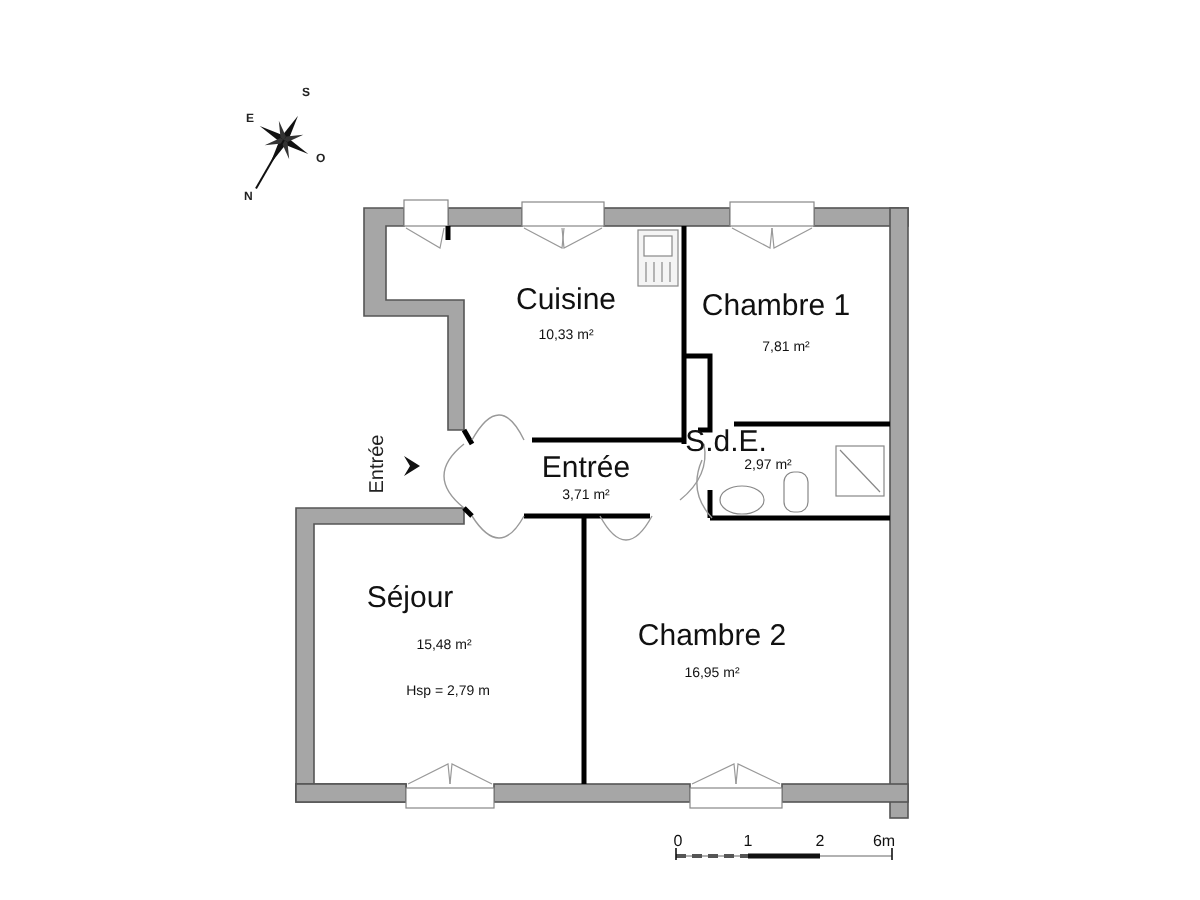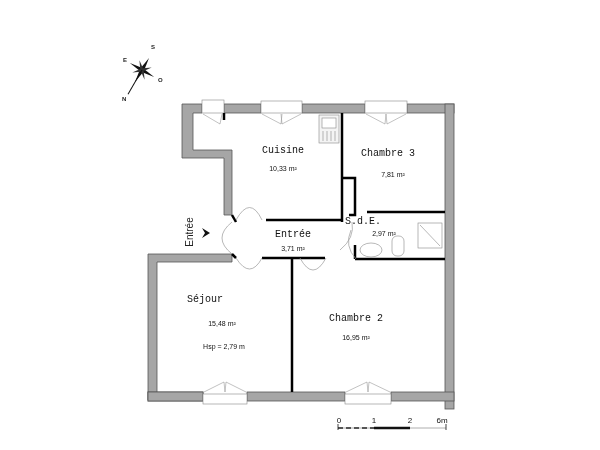--- a/index.html
+++ b/index.html
@@ -1,21 +1,21 @@
 <!DOCTYPE html>
 <html><head>
   <meta charset="utf-8">
   <style>
     html, body { margin: 0; padding: 0; background: #ffffff; }
     body { width: 600px; height: 450px; position: relative; overflow: hidden;
            font-family: "Liberation Sans", sans-serif; }
     #plan { position: absolute; left: 0; top: 0; }
     .overlay { position: absolute; font-family: "Liberation Sans", sans-serif; color: #111;
                white-space: nowrap; transform: translate(-50%, -50%); }
-    .overlay.name { font-size: 10px; font-family: Liberation Mono, monospace; }
+    .overlay.name { font-size: 15px; }
     .overlay.area { font-size: 7px; }
     .entree-ext { position: absolute; left: 189px; top: 232px; font-size: 10px;
                   transform: translate(-50%, -50%) rotate(-90deg); color: #222;
                   font-family: "Liberation Sans", sans-serif; }
     .scale-lbl { position: absolute; font-size: 8px; color: #111;
                  font-family: "Liberation Sans", sans-serif; transform: translateX(-50%); }
     .compass-lbl { position: absolute; font-size: 6px; color: #222;
                    font-family: "Liberation Sans", sans-serif; font-weight: bold; }
   </style>
 </head>
@@ -135,21 +135,21 @@
 </svg>
 
 <span class="compass-lbl" style="left:151px;top:44px">S</span>
 <span class="compass-lbl" style="left:123px;top:57px">E</span>
 <span class="compass-lbl" style="left:158px;top:77px">O</span>
 <span class="compass-lbl" style="left:122px;top:96px">N</span>
 
 <span class="overlay name" style="left:283px;top:150px">Cuisine</span>
 <span class="overlay area" style="left:283px;top:168px">10,33 m²</span>
 
-<span class="overlay name" style="left:388px;top:153px">Chambre 3</span>
+<span class="overlay name" style="left:388px;top:153px">Chambre 1</span>
 <span class="overlay area" style="left:393px;top:174px">7,81 m²</span>
 
 <span class="overlay name" style="left:363px;top:221px">S.d.E.</span>
 <span class="overlay area" style="left:384px;top:233px">2,97 m²</span>
 
 <span class="overlay name" style="left:293px;top:234px">Entrée</span>
 <span class="overlay area" style="left:293px;top:248px">3,71 m²</span>
 
 <span class="overlay name" style="left:205px;top:299px">Séjour</span>
 <span class="overlay area" style="left:222px;top:323px">15,48 m²</span>

